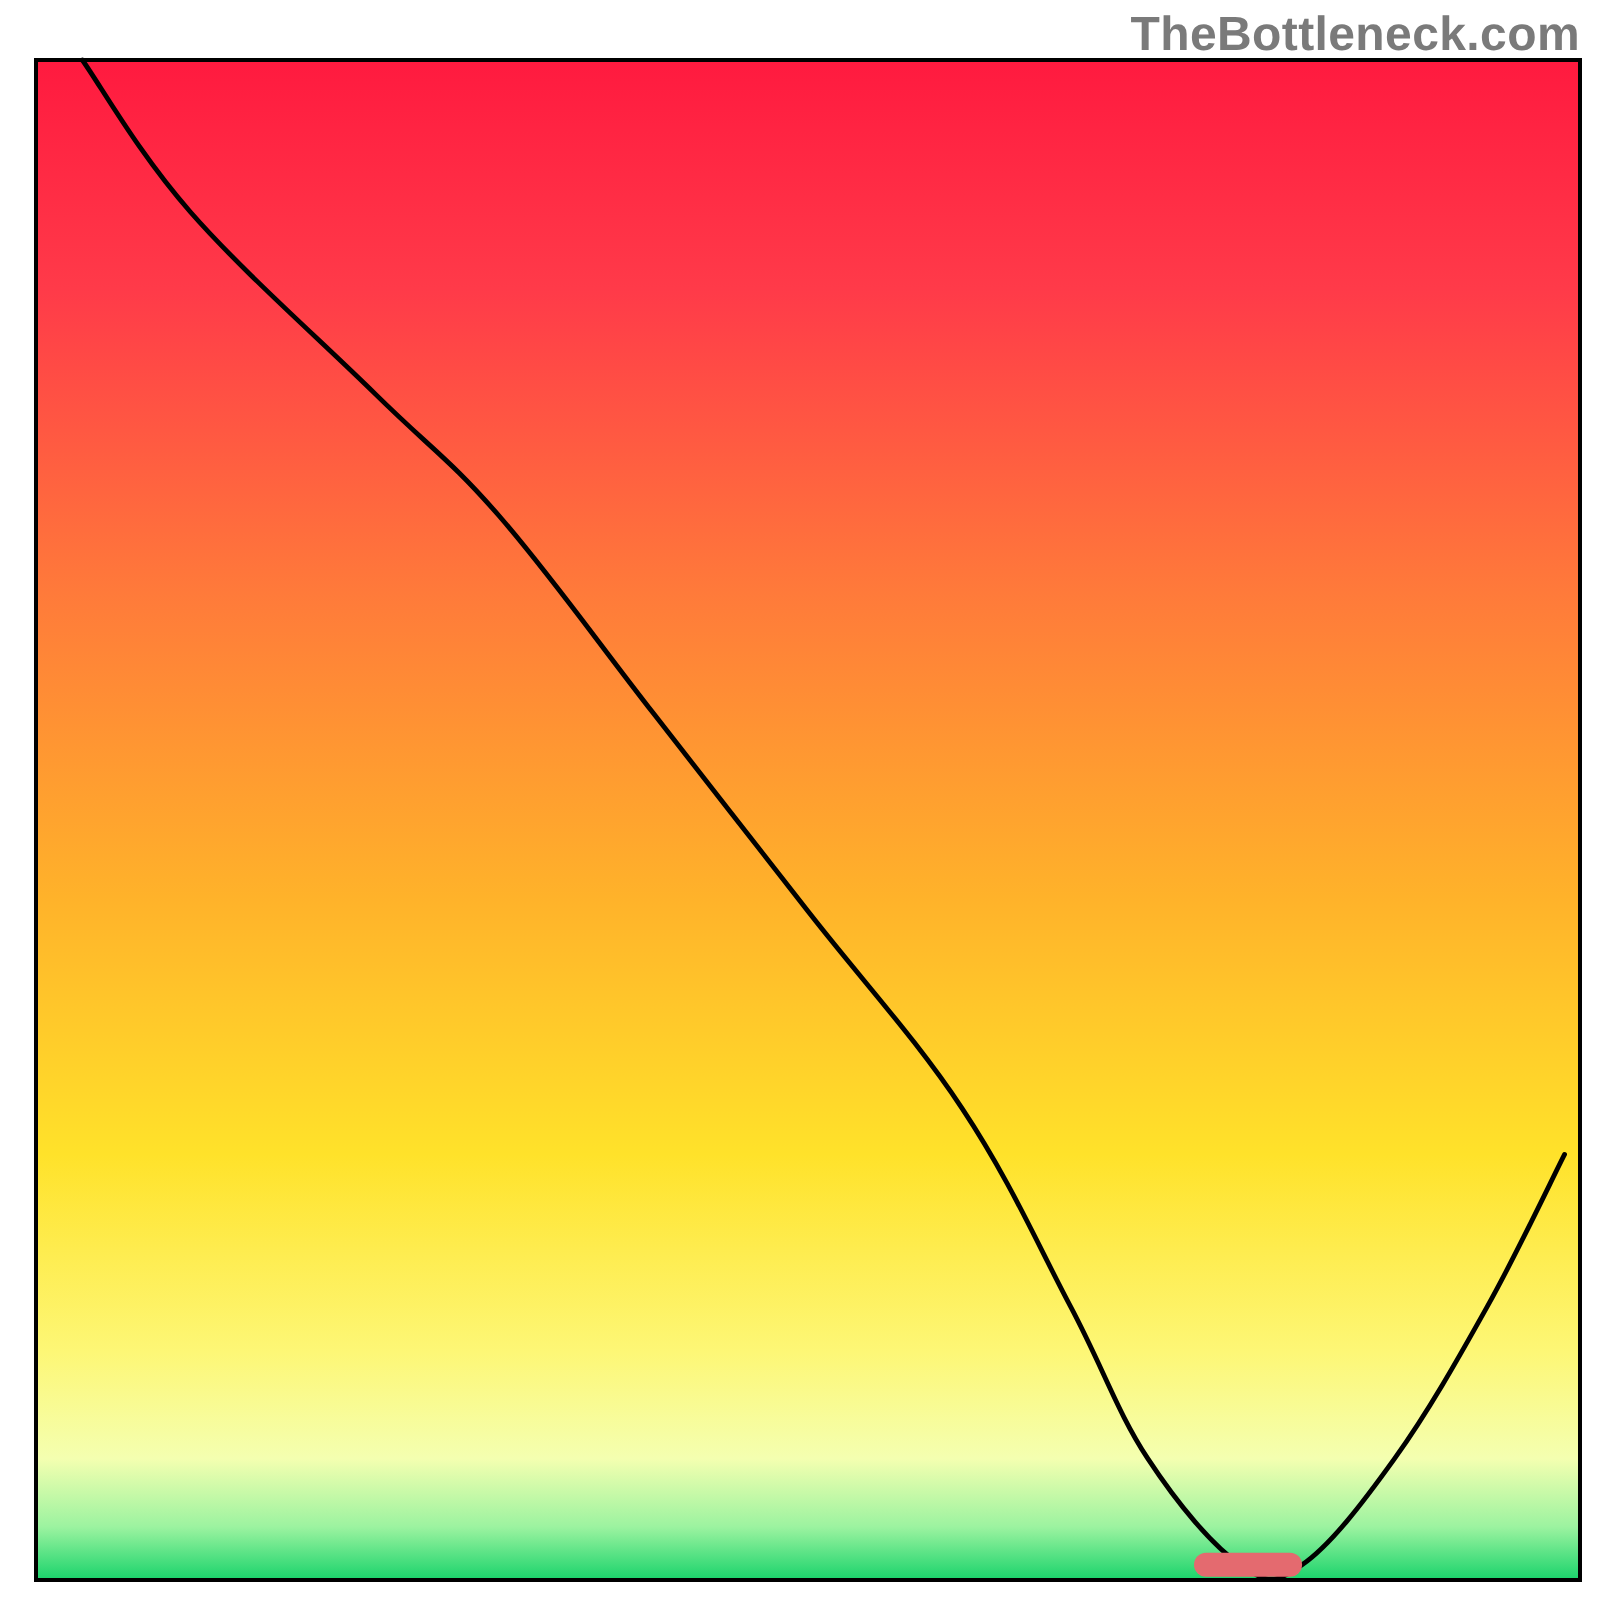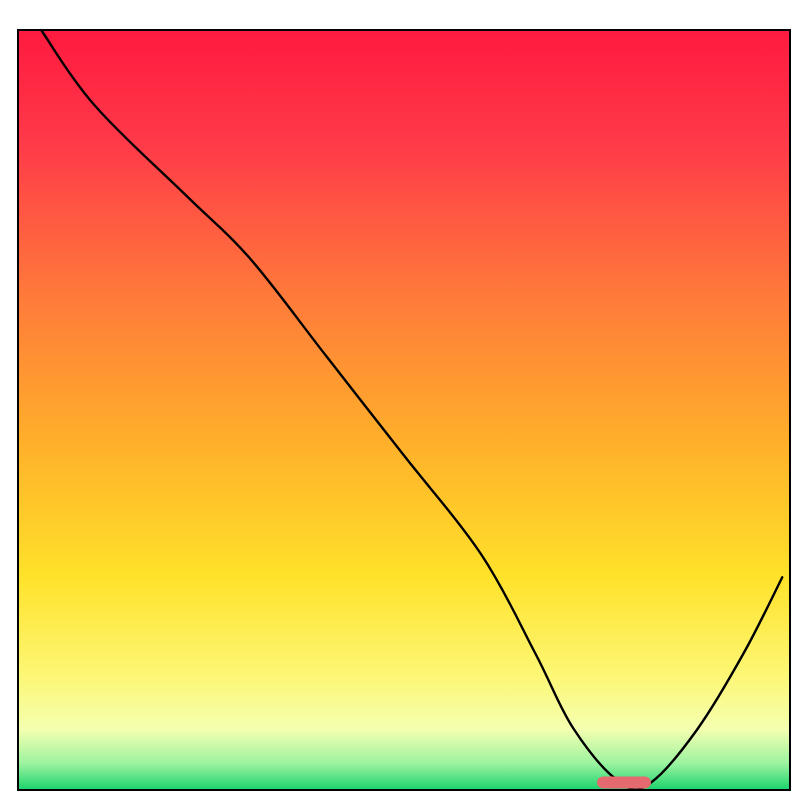--- a/index.html
+++ b/index.html
@@ -27,20 +27,21 @@
   svg {
     position: absolute;
     top: 0;
     left: 0;
   }
 </style>
 </head>
 <body>
 
 <div class="stage">
+  <div class="watermark">TheBottleneck.com</div>
 
   <svg id="chart-svg" width="800" height="800">
     <defs>
       <linearGradient id="bg-grad" x1="0" y1="0" x2="0" y2="1">
           <stop offset="0%" stop-color="#ff1a3f"></stop>
           <stop offset="15%" stop-color="#ff3a49"></stop>
           <stop offset="35%" stop-color="#ff7a3a"></stop>
           <stop offset="55.00000000000001%" stop-color="#ffb22a"></stop>
           <stop offset="72%" stop-color="#ffe22a"></stop>
           <stop offset="85%" stop-color="#fdf776"></stop>

